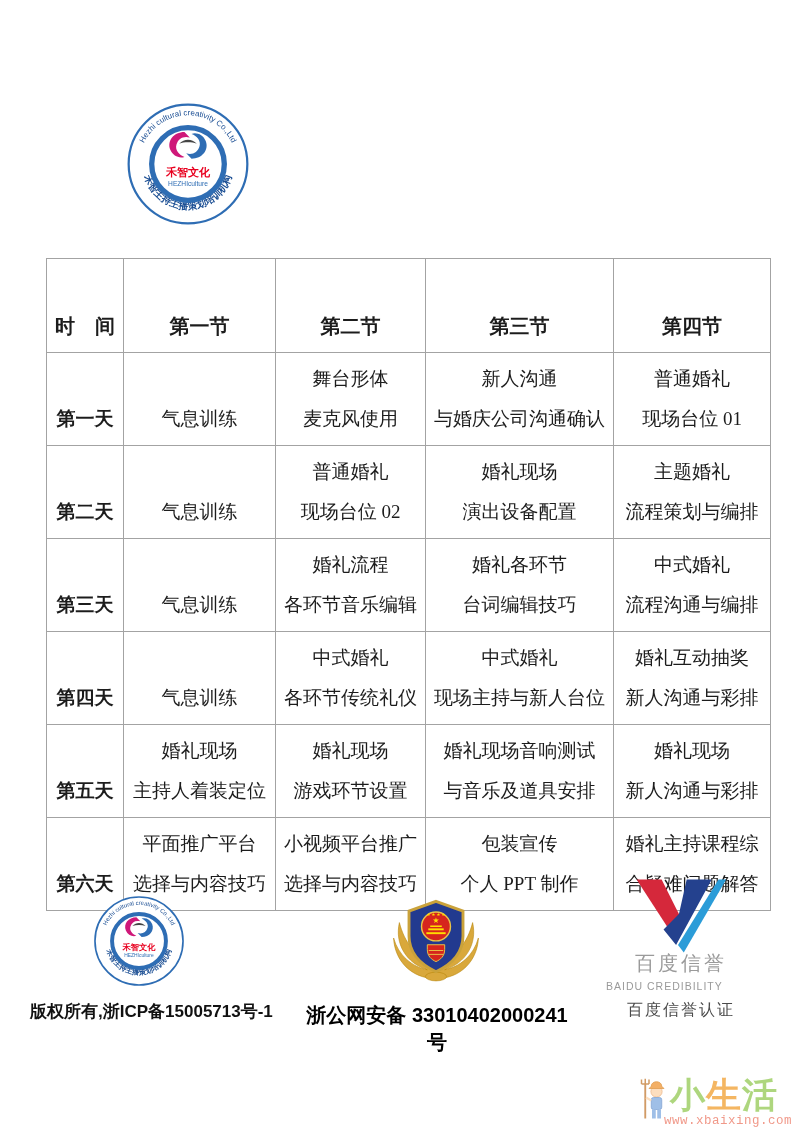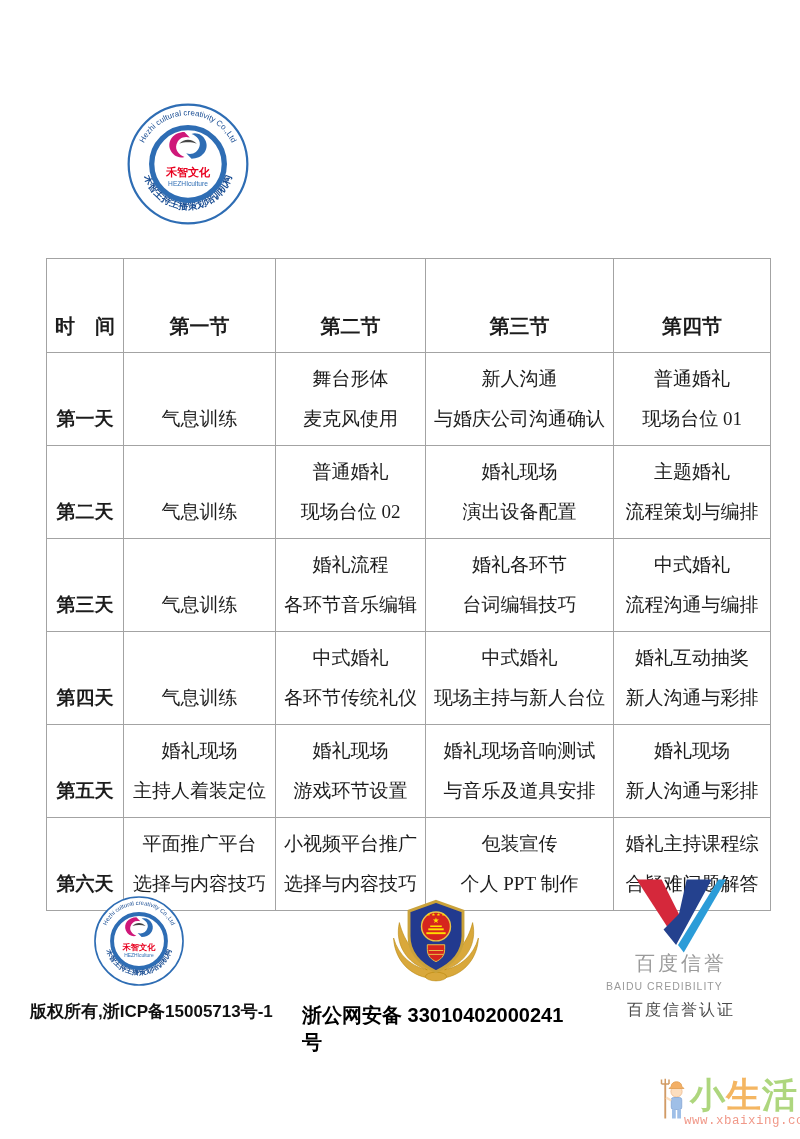--- a/index.html
+++ b/index.html
@@ -20,32 +20,32 @@
   table.course tbody td{height:86px;}
   table.course .ln{height:40px;line-height:40px;text-align:center;white-space:nowrap;}
   table.course td.day{font-weight:700;}
   col.c0{width:77px;}col.c1{width:152px;}col.c2{width:150px;}col.c3{width:188px;}col.c4{width:157px;}
 
   
   .logo-small{position:absolute;left:93px;top:895px;width:92px;height:92px;}
   .copyright{position:absolute;left:30px;top:1000px;width:280px;font-size:17px;font-weight:700;
              font-family:"Liberation Sans","DejaVu Sans",sans-serif;color:#111;}
   .police-badge{position:absolute;left:383px;top:886px;width:106px;height:104px;}
-  .police-text{position:absolute;left:302px;top:1002px;width:270px;font-size:20px;
+  .police-text{position:absolute;left:302px;top:1002px;width:270px;text-align:center;font-size:20px;
              font-weight:700;font-family:"Liberation Sans","DejaVu Sans",sans-serif;color:#000;}
   .baidu-v{position:absolute;left:625px;top:876px;width:106px;height:80px;}
   .baidu-title{position:absolute;left:606px;top:950px;width:150px;text-align:center;font-size:20px;
              letter-spacing:3px;color:#9a9a9a;font-family:"Liberation Sans","DejaVu Sans",sans-serif;}
   .baidu-sub{position:absolute;left:606px;top:980px;width:150px;text-align:left;font-size:10.5px;
              letter-spacing:1px;color:#9a9a9a;font-family:"Liberation Sans","DejaVu Sans",sans-serif;}
   .baidu-cert{position:absolute;left:596px;top:1000px;width:170px;text-align:center;font-size:16px;
              letter-spacing:2px;color:#4a4a4a;font-family:"Liberation Sans","DejaVu Sans",sans-serif;}
 
   
-  .watermark{position:absolute;left:658px;top:1072px;width:142px;height:60px;text-align:center;}
+  .watermark{position:absolute;left:638px;top:1072px;width:142px;height:60px;text-align:center;}
   .mascot{position:absolute;left:2px;top:6px;width:30px;height:48px;opacity:.85;}
   .wm-text{position:absolute;left:32px;top:0;font-size:35px;font-weight:700;letter-spacing:1px;
            font-family:"Liberation Sans","DejaVu Sans",sans-serif;opacity:.8;}
   .wm-c1{color:#9acd5f;} .wm-c2{color:#f2a43c;} .wm-c3{color:#9acd5f;}
   .wm-url{position:absolute;left:26px;top:42px;font-size:12.5px;color:#ef8e7d;letter-spacing:.5px;
            font-family:"Liberation Mono","DejaVu Sans Mono",monospace;opacity:.9;}
 
   .arc-text{font-family:"Liberation Sans","DejaVu Sans",sans-serif;}
 </style>
 </head>

